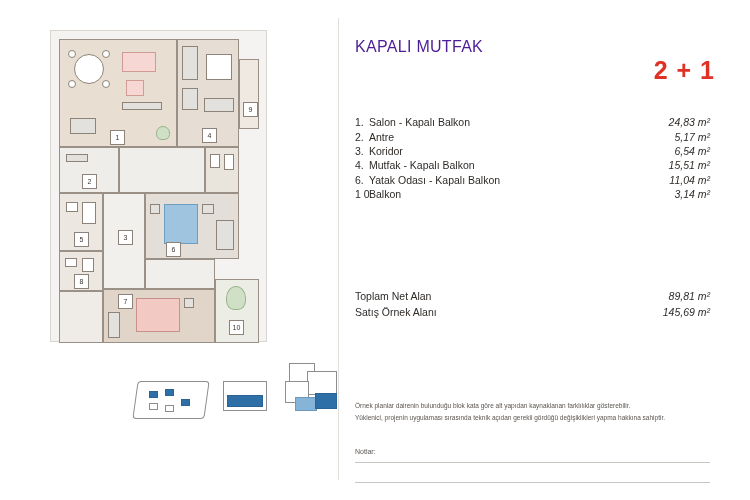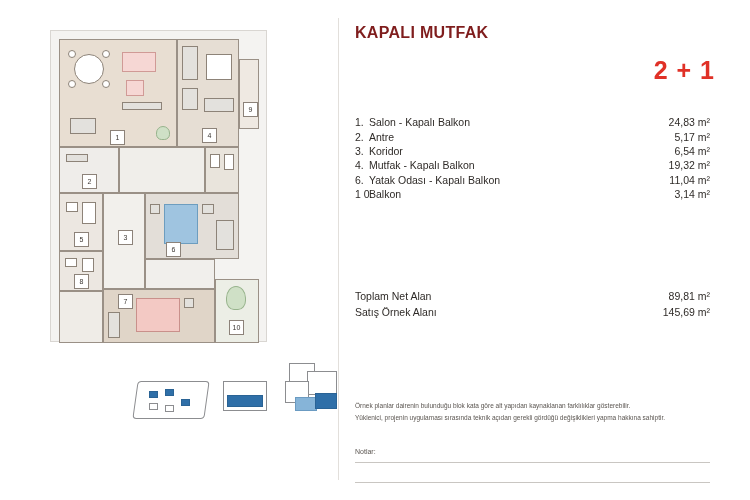--- a/index.html
+++ b/index.html
@@ -112,25 +112,25 @@
   }
   .blok-title {
     color: #e03127;
     font-size: 27px;
     font-weight: bold;
     letter-spacing: 0.5px;
     line-height: 1.05;
     margin: 0;
   }
   .blok-sub {
-    color: #7f1d1d;
+    color: #4c1d95;
     font-size: 16px;
-    font-weight: bold;
+    font-weight: normal;
     letter-spacing: 0.3px;
-    margin: 0 0 0 0;
+    margin: 14px 0 0 0;
   }
   .rooms-badge {
     position: absolute;
     right: 0;
     top: 32px;
     color: #e03127;
     font-size: 25px;
     font-weight: bold;
     letter-spacing: 1px;
   }
@@ -152,20 +152,21 @@
   .row .label {
     white-space: nowrap;
   }
   .row .label .num {
     display: inline-block;
     width: 14px;
   }
   .row .val {
     white-space: nowrap;
     text-align: center;
+    font-style: italic;
   }
   .totals {
     position: absolute;
     left: 355px;
     top: 288px;
     width: 355px;
     font-size: 10.5px;
     color: #2f2b28;
   }
   .totals .row { padding: 2px 0; }
@@ -332,21 +333,21 @@
     <div class="row">
       <span class="label"><span class="num">2.</span><span>Antre</span></span>
       <span class="val">5,17 m²</span>
     </div>
     <div class="row">
       <span class="label"><span class="num">3.</span><span>Koridor</span></span>
       <span class="val">6,54 m²</span>
     </div>
     <div class="row">
       <span class="label"><span class="num">4.</span><span>Mutfak - Kapalı Balkon</span></span>
-      <span class="val">19,32 m²</span>
+      <span class="val">15,51 m²</span>
     </div>
     <div class="row">
       <span class="label"><span class="num">6.</span><span>Yatak Odası - Kapalı Balkon</span></span>
       <span class="val">11,04 m²</span>
     </div>
     <div class="row">
       <span class="label"><span class="num">1 0.</span><span>Balkon</span></span>
       <span class="val">3,14 m²</span>
     </div>
   </div>

